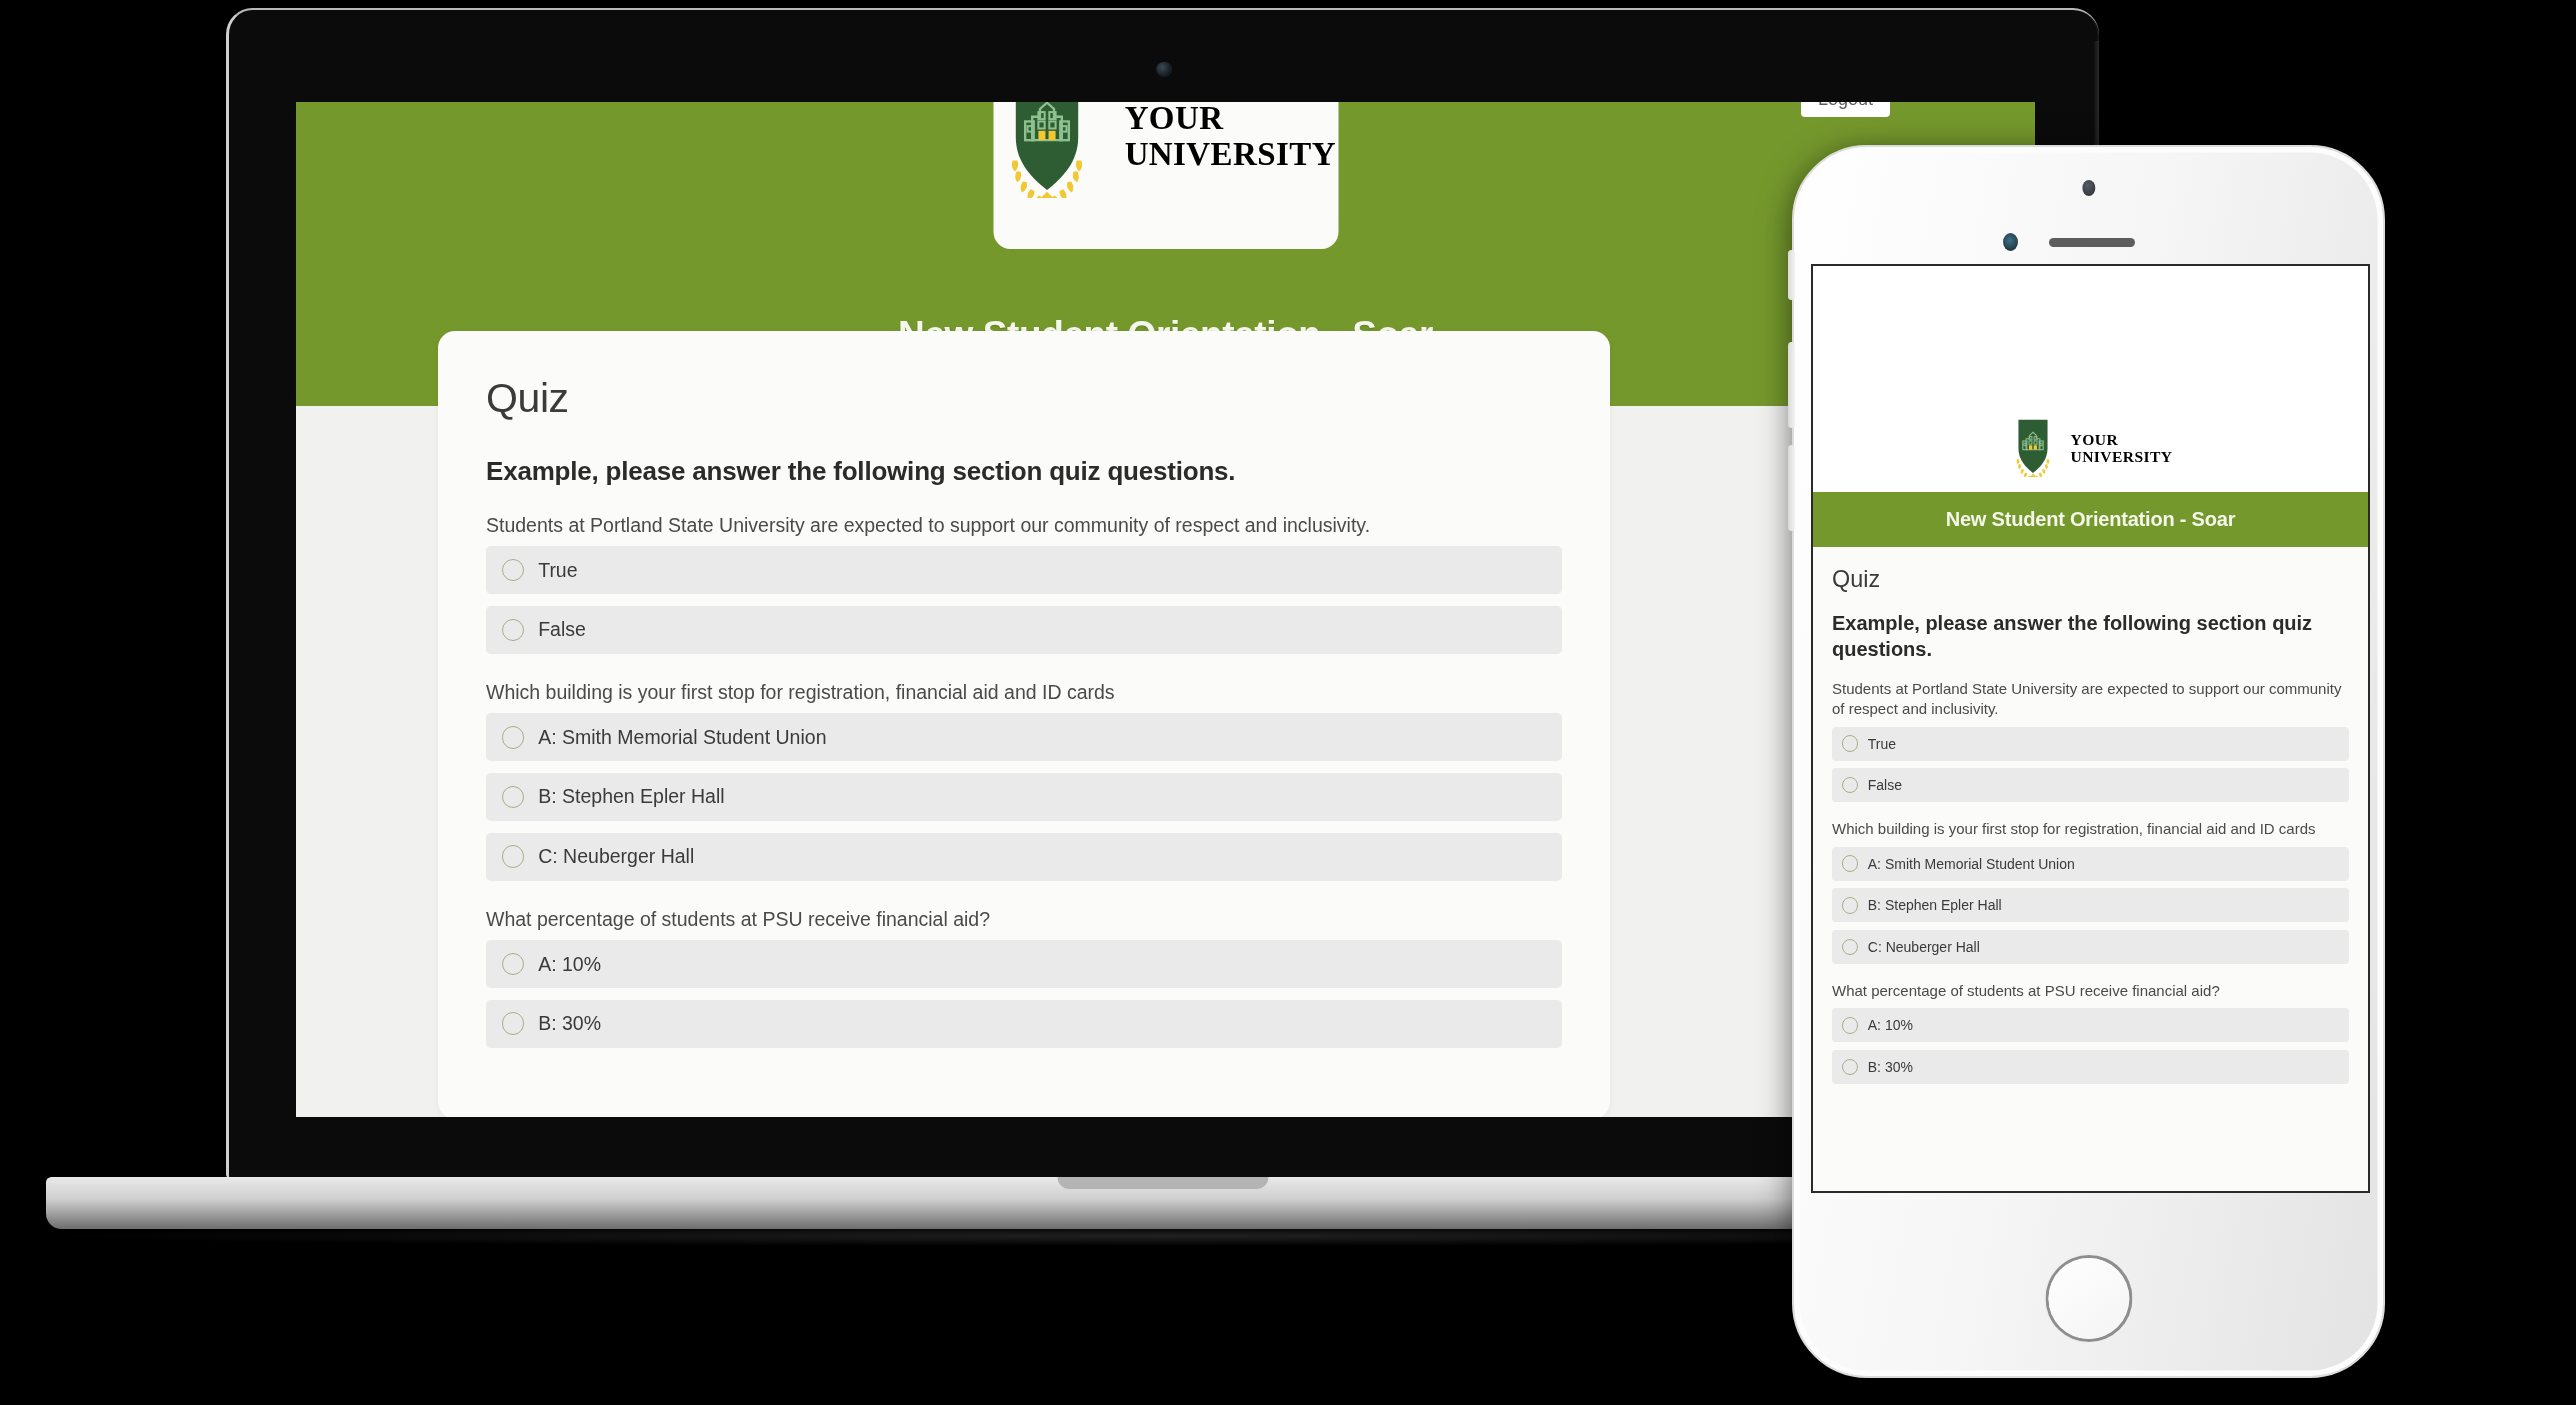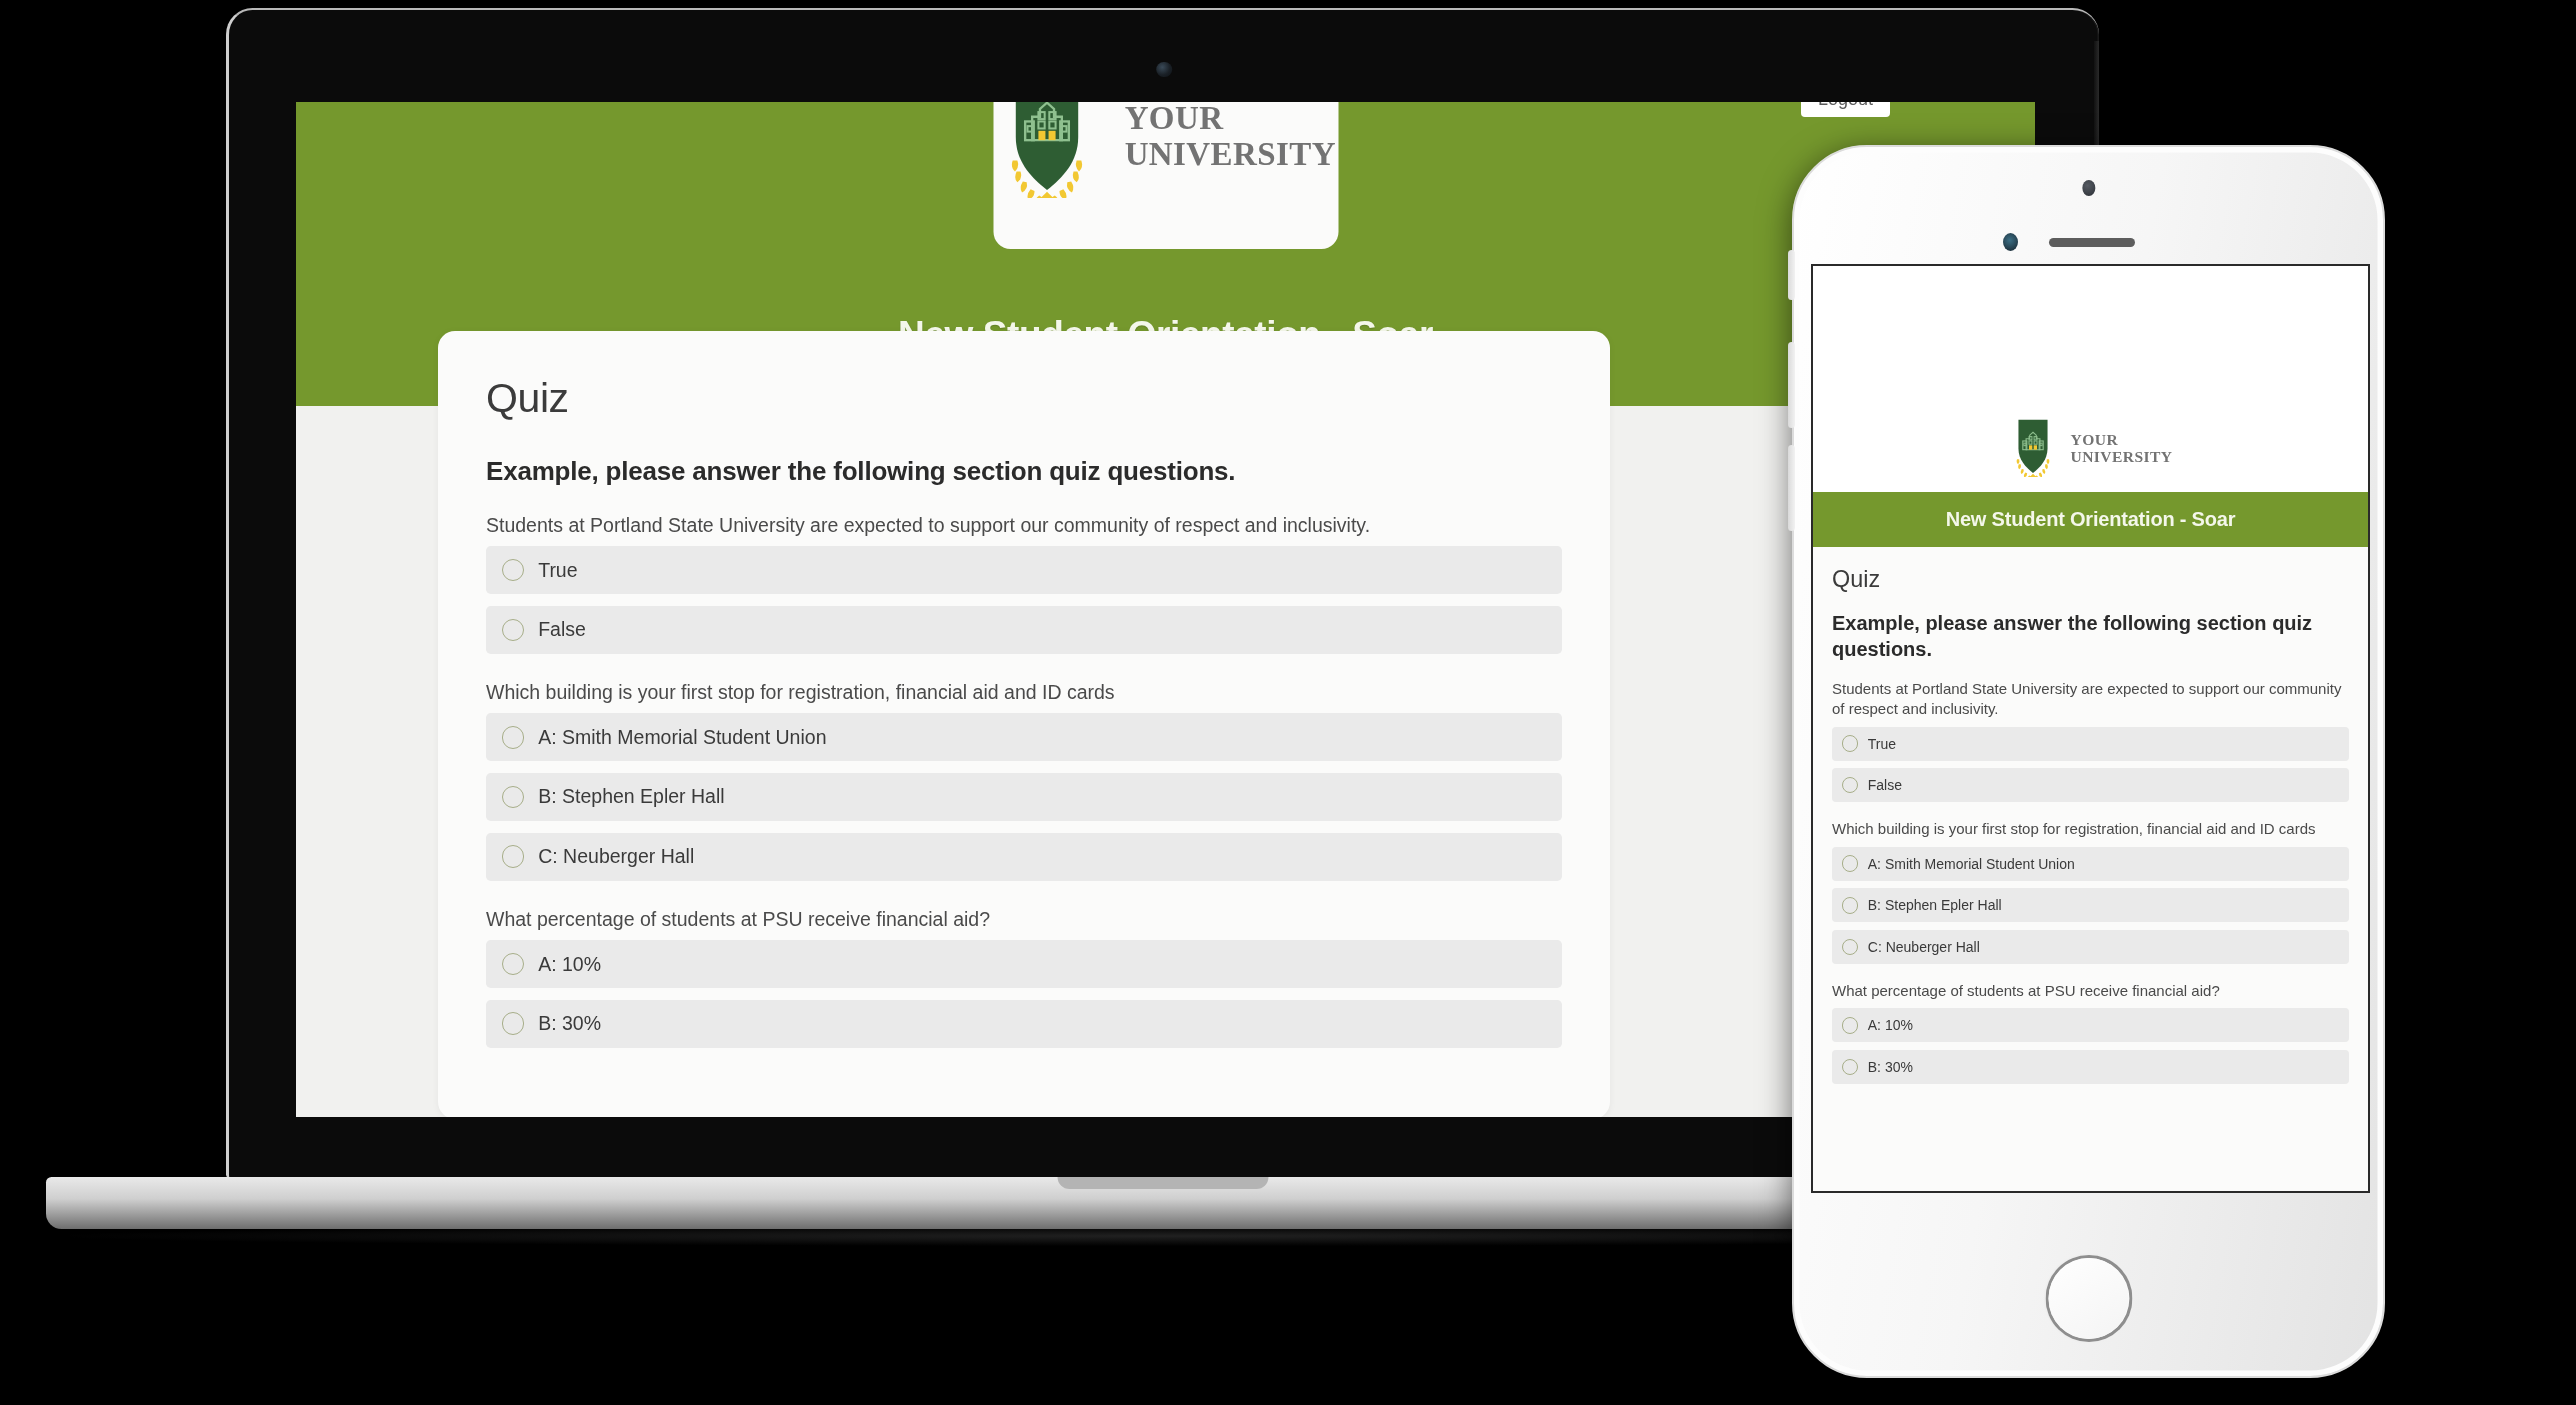--- a/index.html
+++ b/index.html
@@ -180,21 +180,21 @@
   }
   .mp-radio {
     width: 16.4px; height: 16.4px; border-radius: 50%;
     border: 1.6px solid #a7ae89; flex: 0 0 auto;
   }
 
   
   .logo-mark { flex: 0 0 auto; }
   .logo-words { display: flex; flex-direction: column; line-height: 1.08; }
   .logo-words span {
-    font-family: "Liberation Serif", serif; font-weight: 700; color: #737373;
+    font-family: "Liberation Serif", serif; font-weight: 700; color: #000000;
     letter-spacing: 0.4px;
   }
 </style>
 </head>
 <body>
 
 <div id="stage">
 
   <div id="laptop">
     <div class="lid">

